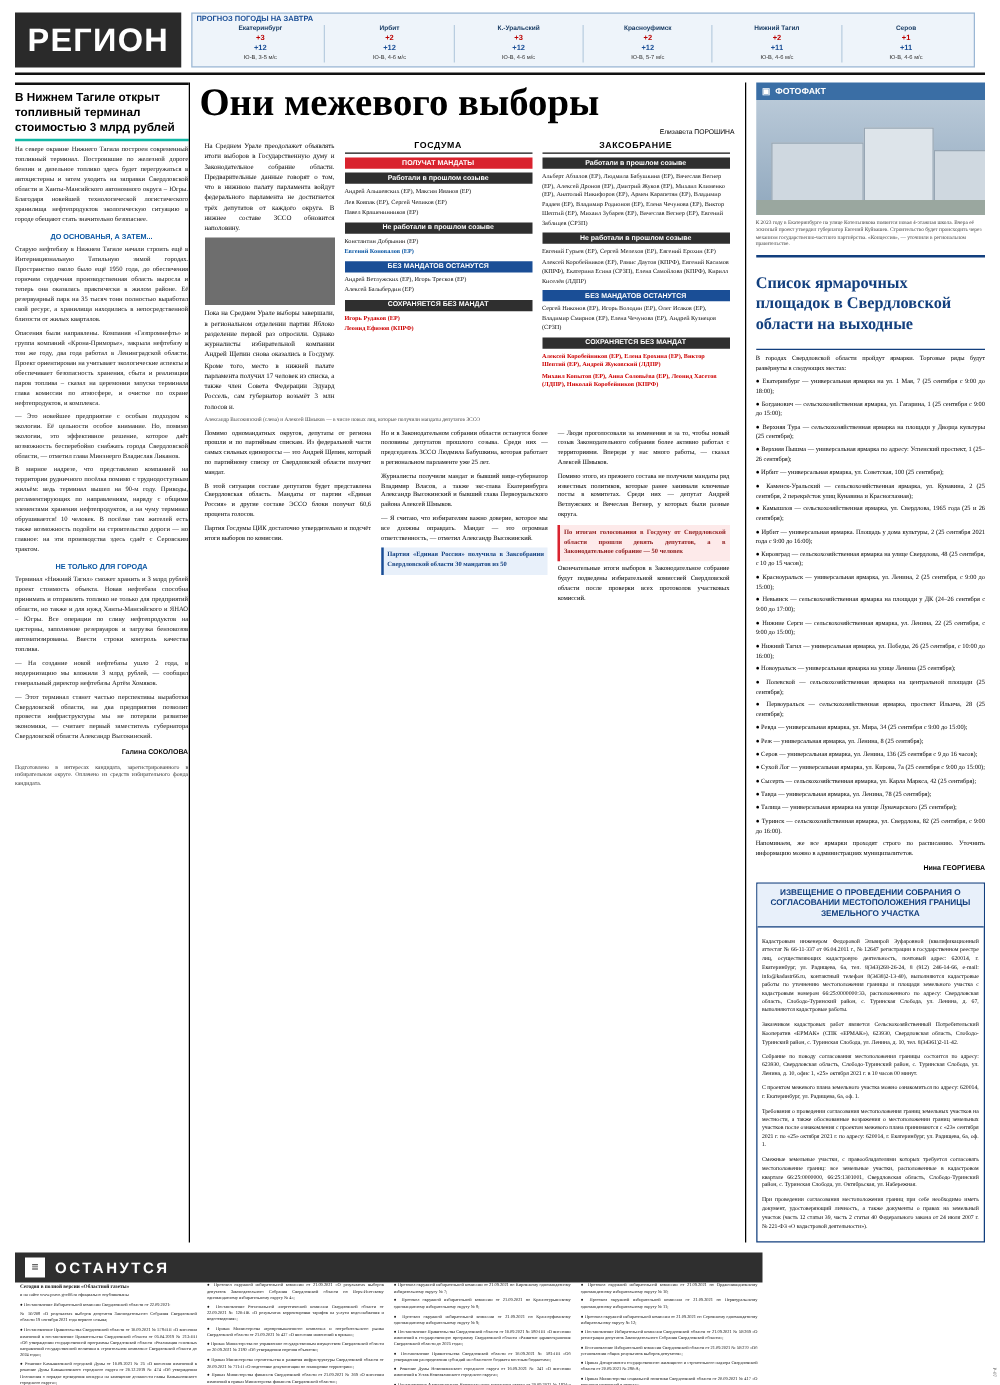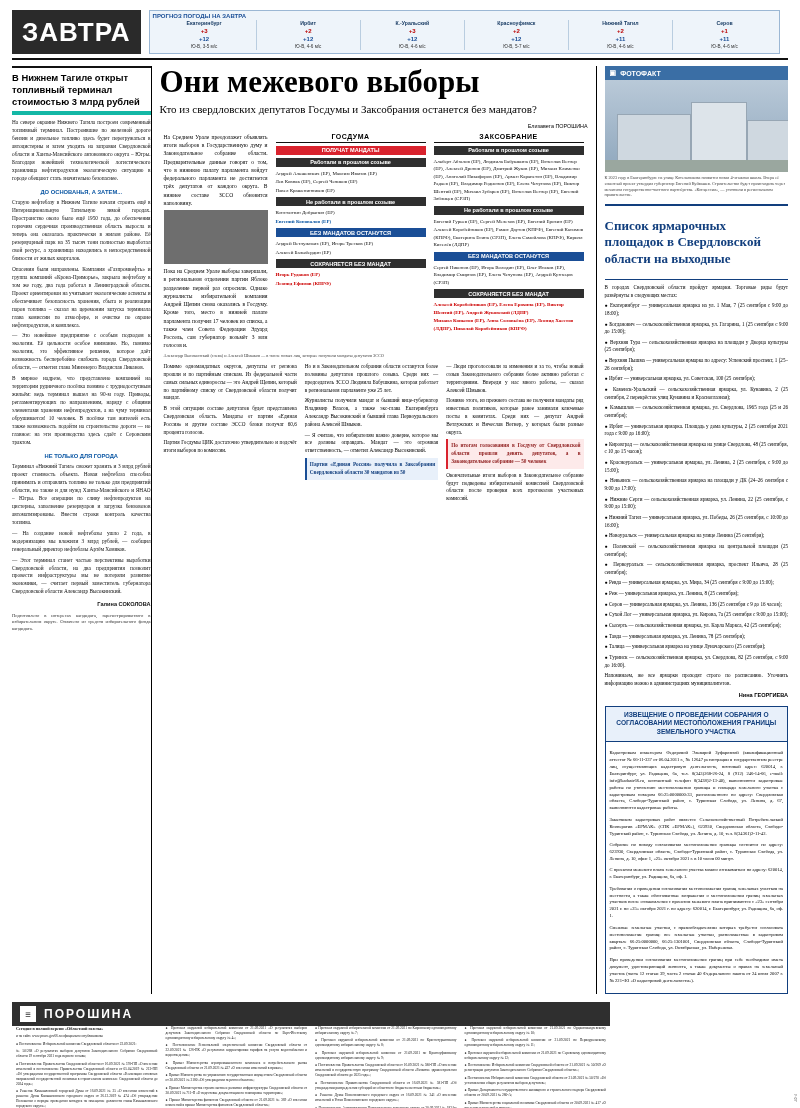--- a/index.html
+++ b/index.html
@@ -28,21 +28,21 @@
   .pi-mark{font-family:"Liberation Serif", serif;font-size:22px;font-weight:bold;margin-right:6px;vertical-align:middle;}
 
   
   .cols{display:flex;margin-top:6px;}
   .col-left{width:148px;}
   .col-mid{width:430px;padding:0 8px;}
   .col-right{width:196px;}
   .vline{border-left:1px solid #000;}
 
   h2.head-left{font-family:"Liberation Sans", sans-serif;font-size:9.4px;font-weight:bold;line-height:1.25;
-     border-top:2px solid #111;border-bottom:4px solid #14b8a6;padding:4px 0 4px 0;margin:0 0 4px 0;}
+     border-top:2px solid #111;border-bottom:2px solid #14b8a6;padding:4px 0 4px 0;margin:0 0 4px 0;}
   .body-text{font-size:5.3px;line-height:1.5;text-align:justify;color:#111;}
   .body-text p{margin:0 0 3px 0;}
   .subhead{font-family:"Liberation Sans", sans-serif;font-size:5.8px;font-weight:bold;color:#0b57a4;text-align:center;margin:5px 0 3px 0;}
   .signature{font-family:"Liberation Sans", sans-serif;font-size:5.6px;font-weight:bold;text-align:right;margin-top:4px;}
   .note{font-size:4.6px;line-height:1.45;color:#333;margin-top:4px;text-align:justify;}
 
   
   .main-title{font-family:"Liberation Serif", serif;font-size:31px;font-weight:bold;line-height:1;margin:0 0 6px 0;}
   .main-sub{font-family:"Liberation Serif", serif;font-size:11px;line-height:1.25;margin:0 0 6px 0;}
   .byline{font-family:"Liberation Sans", sans-serif;font-size:5.4px;text-align:right;margin-bottom:4px;}
@@ -97,21 +97,21 @@
   .izv-b{font-size:4.6px;line-height:1.5;padding:4px;text-align:justify;}
 
   .sidecode{position:absolute;right:2px;bottom:6px;font-size:4px;color:#666;writing-mode:vertical-rl;}
 </style>
 </head>
 <body>
 
 <div class="page">
 
   <div class="masthead">
-    <div class="logo-box">ЗАВТРА</div>
+    <div class="logo-box">РЕГИОН</div>
 
     <div class="weather">
       <div class="weather-title">ПРОГНОЗ ПОГОДЫ НА ЗАВТРА</div>
       <div class="weather-row">
         <div class="wcell"><span class="city">Екатеринбург</span><span class="t">+3</span><br><span class="t2">+12</span><br><span class="wind">Ю-В, 3-5 м/с</span></div>
         <div class="wcell"><span class="city">Ирбит</span><span class="t">+2</span><br><span class="t2">+12</span><br><span class="wind">Ю-В, 4-6 м/с</span></div>
         <div class="wcell"><span class="city">К.-Уральский</span><span class="t">+3</span><br><span class="t2">+12</span><br><span class="wind">Ю-В, 4-6 м/с</span></div>
         <div class="wcell"><span class="city">Красноуфимск</span><span class="t">+2</span><br><span class="t2">+12</span><br><span class="wind">Ю-В, 5-7 м/с</span></div>
         <div class="wcell"><span class="city">Нижний Тагил</span><span class="t">+2</span><br><span class="t2">+11</span><br><span class="wind">Ю-В, 4-6 м/с</span></div>
         <div class="wcell"><span class="city">Серов</span><span class="t">+1</span><br><span class="t2">+11</span><br><span class="wind">Ю-В, 4-6 м/с</span></div>
@@ -135,21 +135,20 @@
         <p>Терминал «Нижний Тагил» сможет хранить и 3 млрд рублей проект стоимость объекта. Новая нефтебаза способна принимать и отправлять топливо не только для предприятий области, но также и для нужд Ханты-Мансийского и ЯНАО – Югры. Все операции по сливу нефтепродуктов на цистерны, заполнение резервуаров и загрузка бензовозов автоматизированы. Ввести строки контроль качества топлива.</p>
         <p>— На создание новой нефтебазы ушло 2 года, в модернизацию мы вложили 3 млрд рублей, — сообщил генеральный директор нефтебазы Артём Хомяков.</p>
         <p>— Этот терминал станет частью перспективы выработки Свердловской области, на два предприятия позволит провести инфраструктуры мы не потеряли развитие экономики, — считает первый заместитель губернатора Свердловской области Александр Высокинский.</p>
         <div class="signature">Галина СОКОЛОВА</div>
         <div class="note">Подготовлено в интересах кандидата, зарегистрированного в избирательном округе. Оплачено из средств избирательного фонда кандидата.</div>
       </div>
     </div>
 
     <div class="col-mid vline">
       <h1 class="main-title">Они межевого выборы</h1>
-      <div class="main-sub">Кто из свердловских депутатов Госдумы и Заксобрания останется без мандатов?</div>
       <div class="byline">Елизавета ПОРОШИНА</div>
 
       <div class="mid-grid">
 
         <div class="mg-col mg1">
           <div class="lead-drop">На Среднем Урале преодолажет объявлять итоги выборов в Государственную думу и Законодательное собрание области. Предварительные данные говорят о том, что в нижнюю палату парламента войдут федерального парламента не достигнется трёх депутатов от каждого округа. В нижнее составе ЗССО обновится наполовину.</div>
           <div class="photo-ph"></div>
           <div class="lead-drop" style="margin-top:3px">Пока на Среднем Урале выборы завершали, в региональном отделении партии Яблоко разделение первой раз опросили. Однако журналисты избирательной компании Андрей Щепин снова оказались в Госдуму. Кроме того, место в нижней палате парламента получил 17 человек из списка, а также член Совета Федерации Эдуард Россель, сам губернатор возьмёт 3 млн голосов и.</div>
         </div>
 
@@ -281,21 +280,21 @@
           <p>При проведении согласования местоположения границ при себе необходимо иметь документ, удостоверяющий личность, а также документы о правах на земельный участок (часть 12 статьи 39, часть 2 статьи 40 Федерального закона от 24 июля 2007 г. № 221-ФЗ «О кадастровой деятельности»).</p>
         </div>
       </div>
     </div>
   </div>
 
   <div style="display:flex;">
     <div style="width:598px;">
       <div class="docs-bar">
         <div class="ic">≡</div>
-        <div class="docs-title">ПОРОШИНА</div>
+        <div class="docs-title">ОСТАНУТСЯ</div>
       </div>
       <div class="docs-cols">
         <div class="dcol">
           <p class="lead">Сегодня в полной версии «Областной газеты»</p>
           <p>и на сайте www.pravo.gov66.ru официально опубликованы</p>
           <p>● Постановление Избирательной комиссии Свердловской области от 22.09.2021:</p>
           <p>№ 50/268 «О результатах выборов депутатов Законодательного Собрания Свердловской области 19 сентября 2021 года первого созыва;</p>
           <p>● Постановление Правительства Свердловской области от 16.09.2021 № 578-ПП «О внесении изменений в постановление Правительства Свердловской области от 05.04.2019 № 213-ПП «Об утверждении государственной программы Свердловской области «Реализация основных направлений государственной политики в строительном комплексе Свердловской области до 2024 года»;</p>
           <p>● Решение Камышловской городской Думы от 16.09.2021 № 25 «О внесении изменений в решение Думы Камышловского городского округа от 26.12.2019 № 474 «Об утверждении Положения о порядке проведения конкурса на замещение должности главы Камышловского городского округа»;</p>
           <p>● Решение Думы Ачитского городского округа от 22.09.2021 «О внесении изменений в Устав Ачитского городского округа»;</p>

